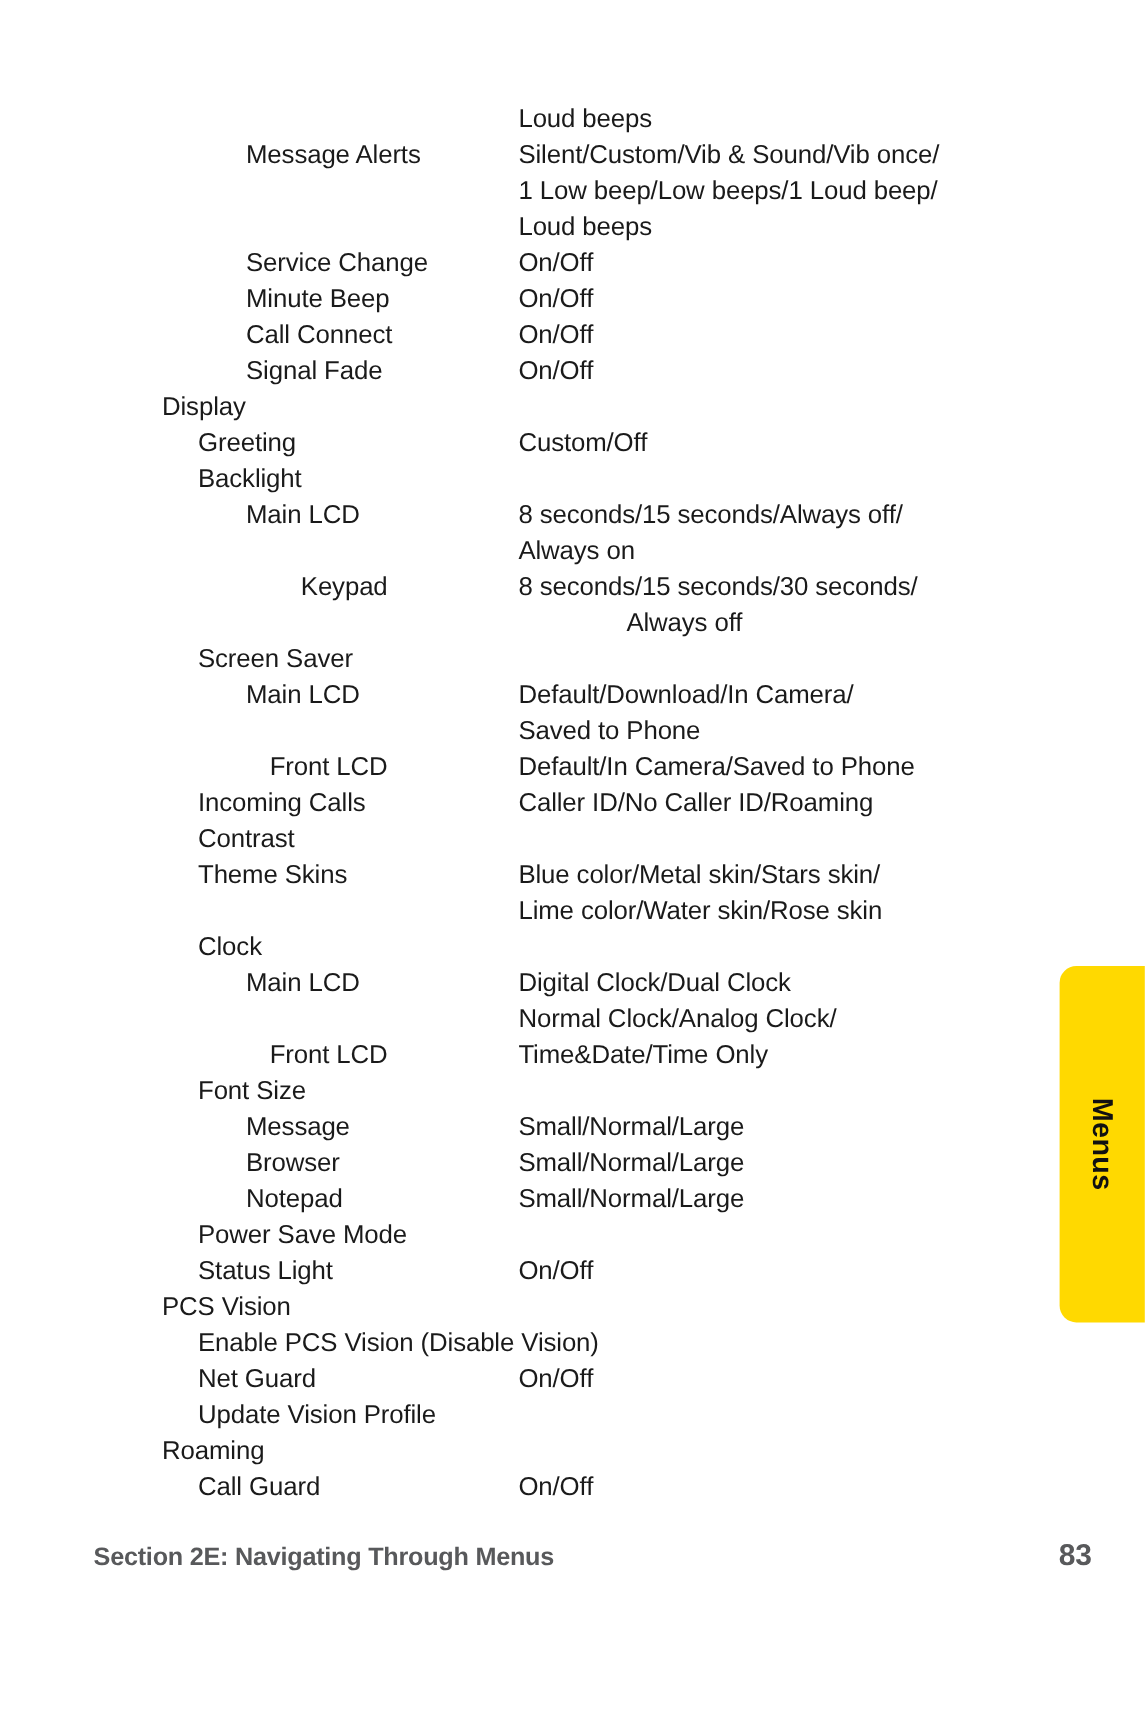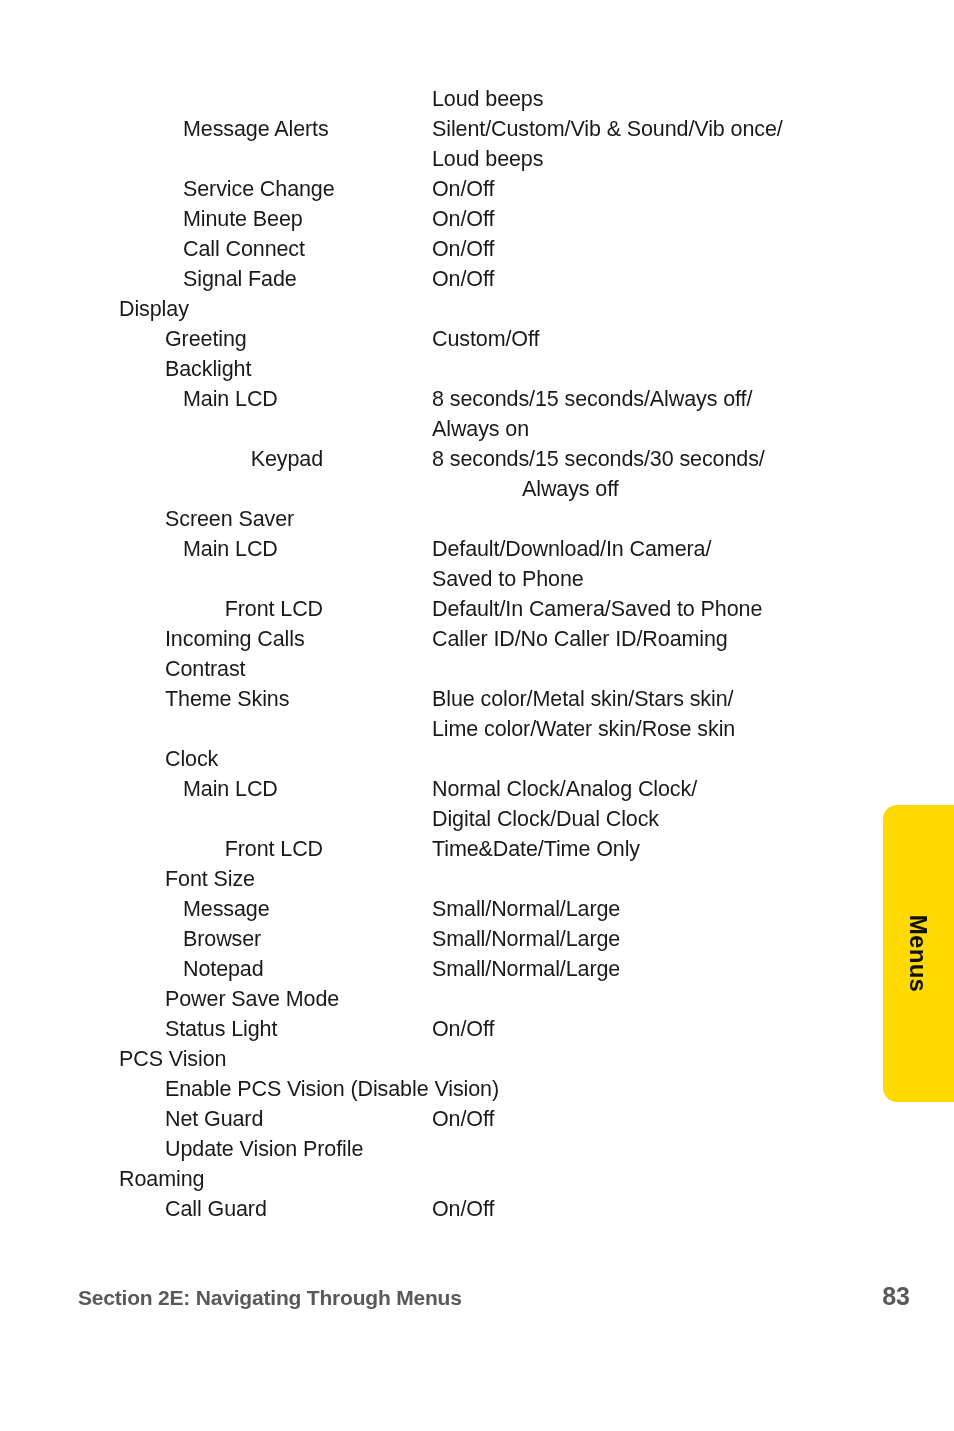--- a/index.html
+++ b/index.html
@@ -37,23 +37,23 @@
     position: absolute;
     top: 0;
     font-size: 21.5px;
     line-height: 30px;
     letter-spacing: -0.1px;
     white-space: nowrap;
     color: #1a1a1a;
   }
 
   
-  .lvl0 { left: 106px; }
+  .lvl0 { left: 122px; }
   .lvl1 { left: 152px; text-align: right; }
-  .lvl2 { left: 170px; }
+  .lvl2 { left: 192px; }
   
   .lvl2r {
     left: 122px;
     width: 220px;
     text-align: right;
     padding-right: 32px;
     box-sizing: border-box;
   }
 
   .row-values {
@@ -131,20 +131,21 @@
 <div id="menu-table">
     <div class="menu-row">
       <div class="row-values">
         <span class="value-line">Loud beeps</span>
       </div>
     </div>
     <div class="menu-row">
       <div class="row-label lvl2">Message Alerts</div>
       <div class="row-values">
         <span class="value-line">Silent/Custom/Vib &amp; Sound/Vib once/</span>
+        <span class="value-line">1 Low beep/Low beeps/1 Loud beep/</span>
         <span class="value-line">Loud beeps</span>
       </div>
     </div>
     <div class="menu-row">
       <div class="row-label lvl2">Service Change</div>
       <div class="row-values">
         <span class="value-line">On/Off</span>
       </div>
     </div>
     <div class="menu-row">
@@ -237,22 +238,22 @@
     </div>
     <div class="menu-row">
       <div class="row-label lvl1">Clock</div>
       <div class="row-values">
         <span class="value-line">&nbsp;</span>
       </div>
     </div>
     <div class="menu-row">
       <div class="row-label lvl2">Main LCD</div>
       <div class="row-values">
+        <span class="value-line">Digital Clock/Dual Clock</span>
         <span class="value-line">Normal Clock/Analog Clock/</span>
-        <span class="value-line">Digital Clock/Dual Clock</span>
       </div>
     </div>
     <div class="menu-row">
       <div class="row-label lvl2r">Front LCD</div>
       <div class="row-values">
         <span class="value-line">Time&amp;Date/Time Only</span>
       </div>
     </div>
     <div class="menu-row">
       <div class="row-label lvl1">Font Size</div>

